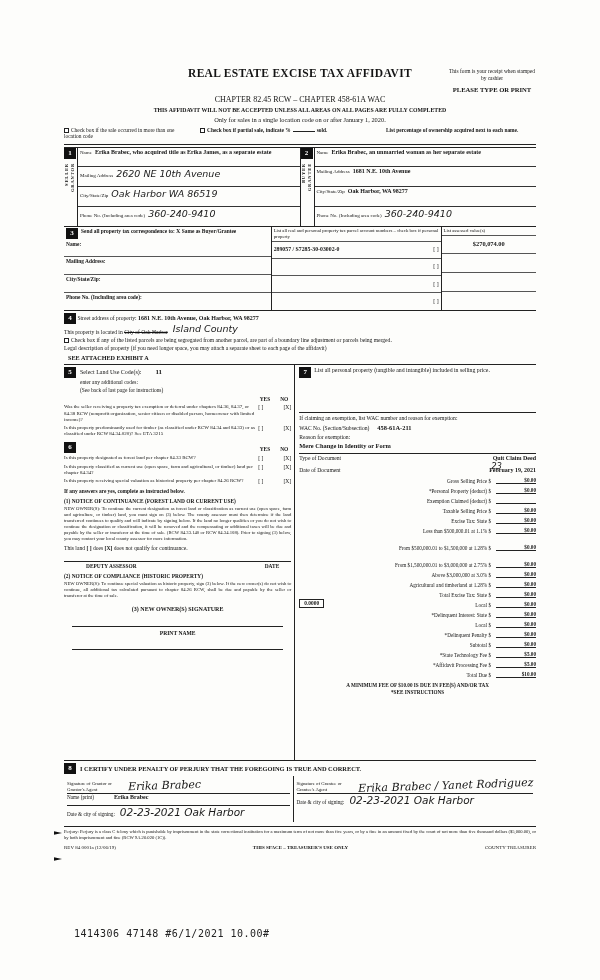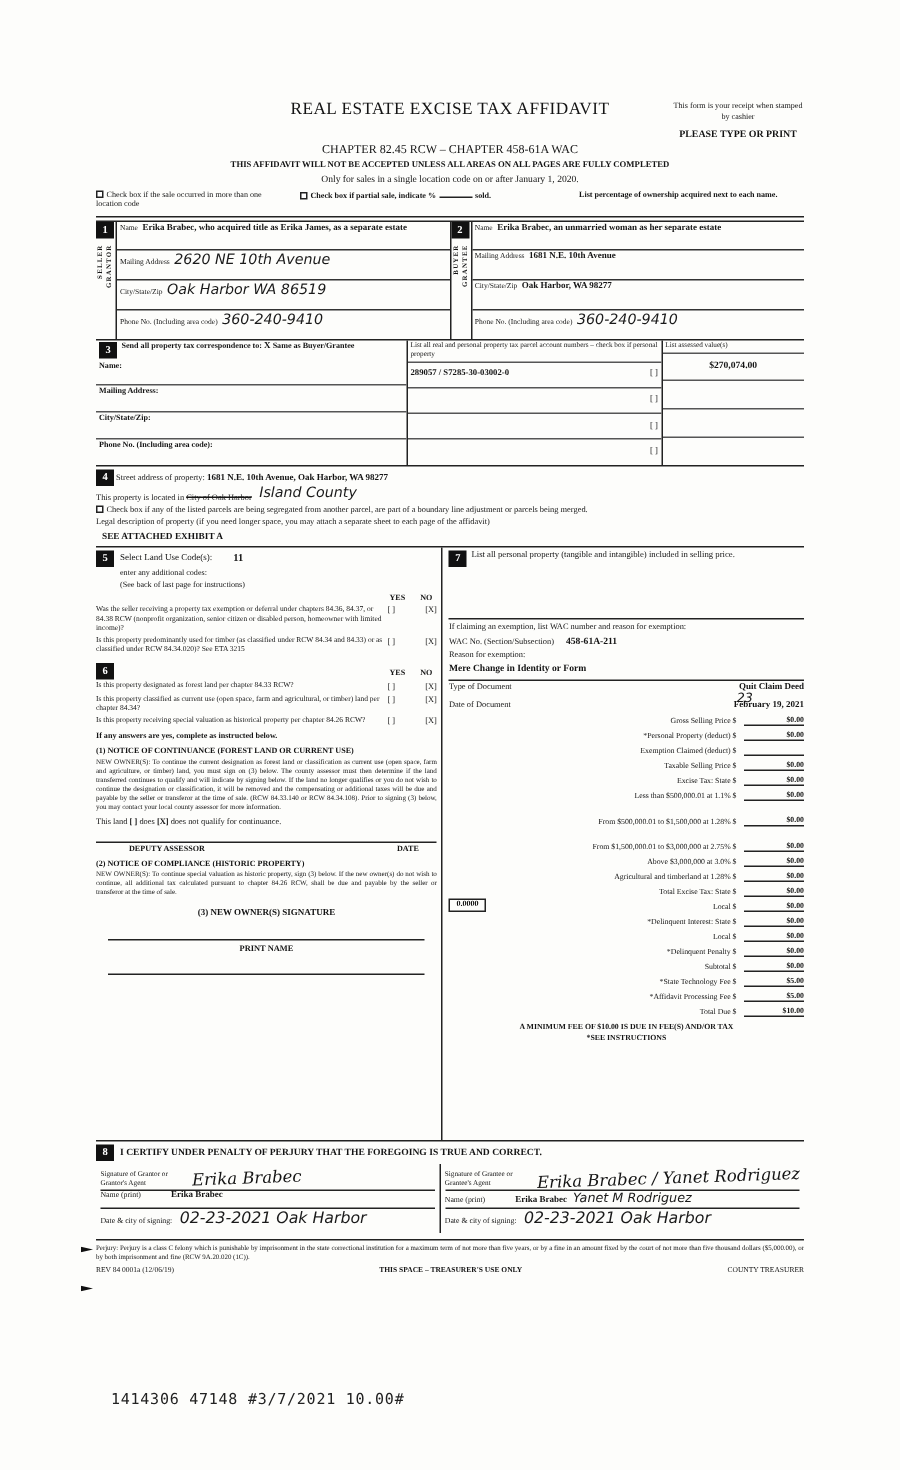--- a/index.html
+++ b/index.html
@@ -4,21 +4,21 @@
 <style>
   * { margin:0; padding:0; box-sizing:border-box; }
   html,body { width:600px; height:980px; }
   body { background:#fdfdfb; font-family:"Liberation Serif", serif; color:#141414; position:relative; overflow:hidden; }
 
   .doc { position:absolute; left:64px; top:66px; width:472px; font-size:6px; line-height:1.25; }
 
   
   .hdr { position:relative; text-align:center; margin-bottom:3px; min-height:46px; }
   .hdr-c { margin:0 auto; width:340px; }
-  .title { font-size:11.5px; font-weight:normal; letter-spacing:.3px; }
+  .title { font-size:11.5px; font-weight:bold; letter-spacing:.3px; }
   .chapter { font-size:8px; margin-top:15px; }
   .warning { font-size:5.8px; font-weight:bold; margin-top:2px; }
   .only { font-size:6.4px; margin-top:1px; }
   .hdr-r { position:absolute; right:0; top:2px; width:88px; font-size:5.4px; text-align:center; line-height:1.3; }
   .typeprint { font-size:6.6px; font-weight:bold; margin-top:4px; }
 
   
   .cbrow { display:flex; gap:8px; align-items:flex-start; border-bottom:1px solid #222; padding-bottom:3px; margin-bottom:2px; min-height:18px; }
   .cb-item { font-size:5.4px; }
   .cb-item.b { font-weight:bold; }
@@ -447,38 +447,33 @@
         <div class="dcrow">
             <span>Date &amp; city of signing:</span>
             <span class="hw hw10">02-23-2021 Oak Harbor</span>
           </div>
       </div>
       <div class="s8col">
         <div class="sigrow">
           <span class="siglabel">Signature of Grantee or Grantee's Agent</span>
           <span class="sigscript">Erika Brabec / Yanet Rodriguez</span>
         </div>
-        <div class="nprow">
-            <span>Name (print)</span>
-            <span class="npval">Erika Brabec</span>
-            <span class="hw hw8">Yanet M Rodriguez</span>
-          </div>
         <div class="dcrow">
             <span>Date &amp; city of signing:</span>
             <span class="hw hw10">02-23-2021 Oak Harbor</span>
           </div>
       </div>
     </div>
   </div>
 
   <div class="perjury">Perjury: Perjury is a class C felony which is punishable by imprisonment in the state correctional institution for a maximum term of not more than five years, or by a fine in an amount fixed by the court of not more than five thousand dollars ($5,000.00), or by both imprisonment and fine (RCW 9A.20.020 (1C)).</div>
   <div class="botrow">
     <span>REV 84 0001a (12/06/19)</span>
     <span class="tspace">THIS SPACE – TREASURER'S USE ONLY</span>
     <span>COUNTY TREASURER</span>
   </div>
 
 </div>
 
 <div class="penmark pm1"></div>
 <div class="penmark pm2"></div>
 
-<div class="stamp">1414306 47148 #3/7/2021 10.00#</div>
+<div class="stamp">1414306 47148 #6/1/2021 10.00#</div>
 
 </body></html>

